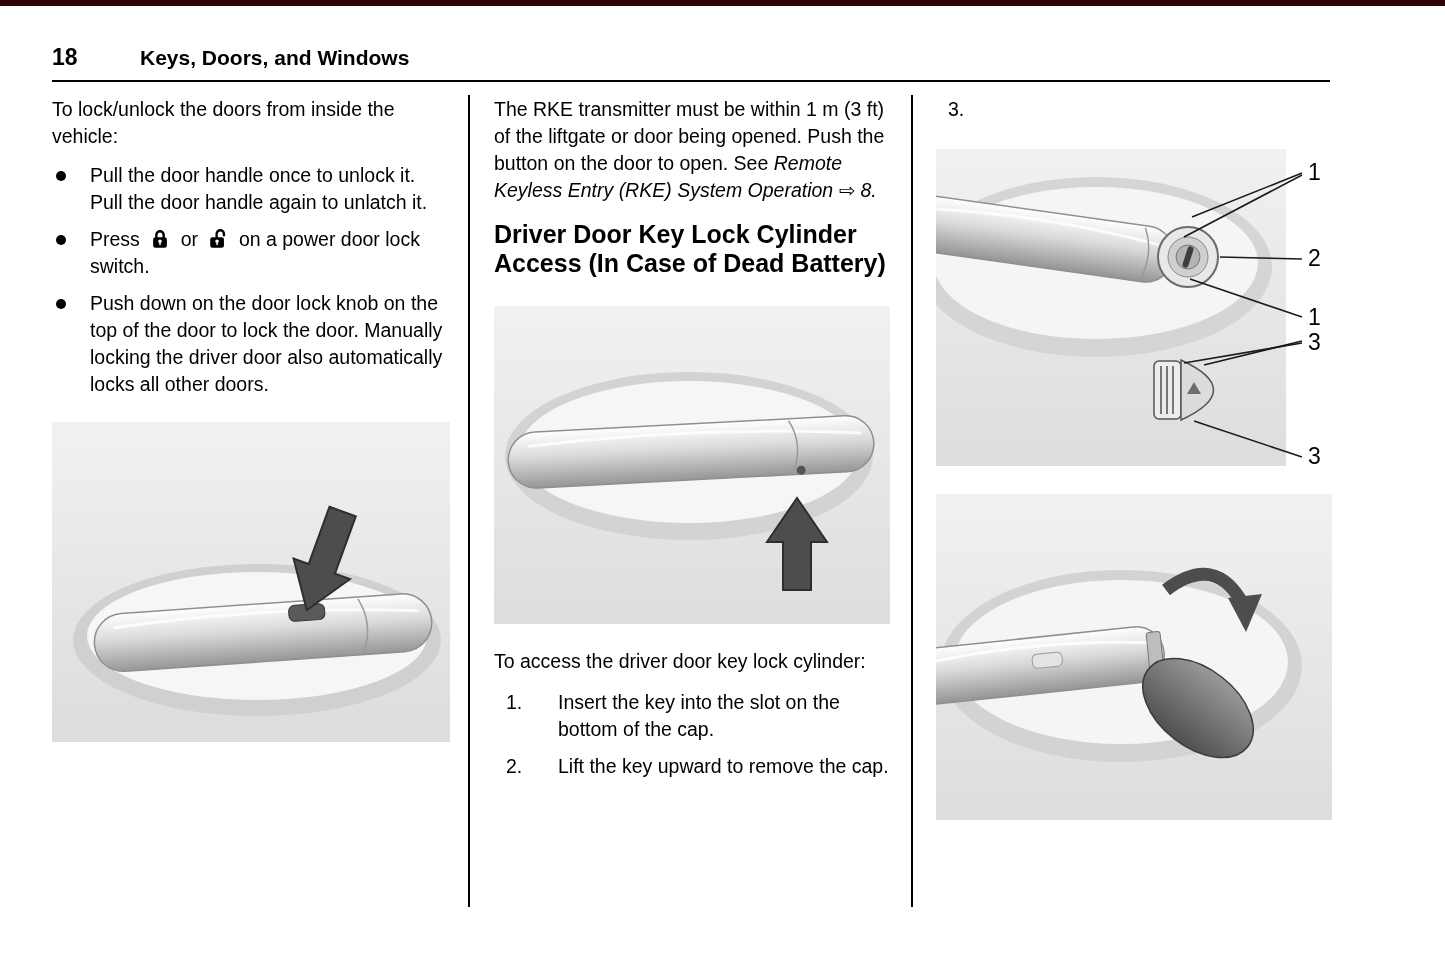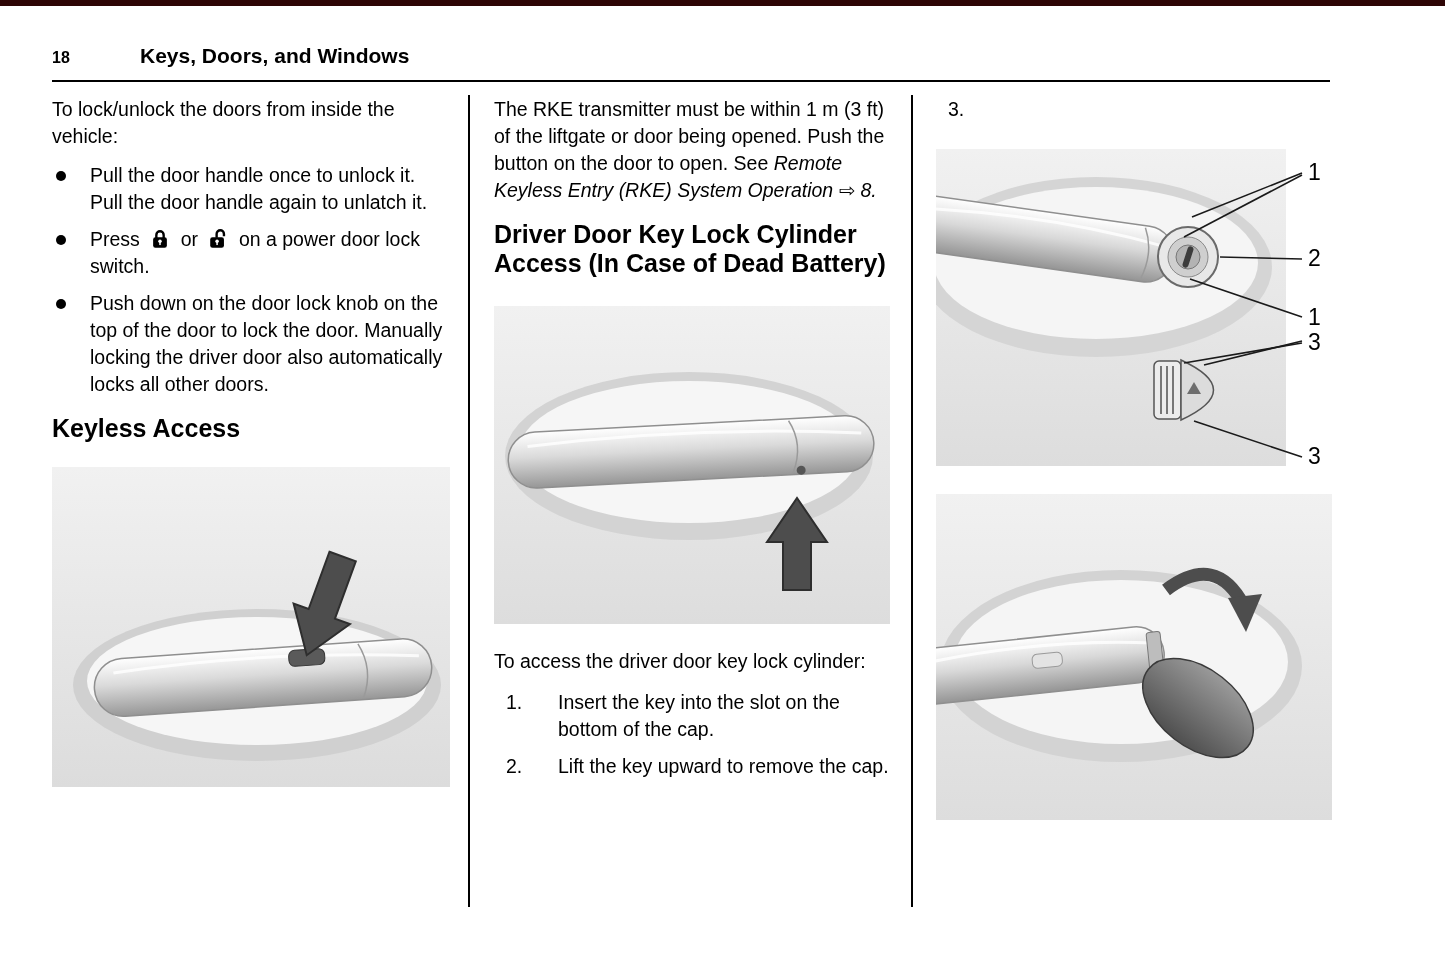--- a/index.html
+++ b/index.html
@@ -1,20 +1,20 @@
 <!DOCTYPE html>
 <html><head>
 <meta charset="utf-8">
 <style>
   html,body{margin:0;padding:0;background:#ffffff;}
   body{font-family:"Liberation Sans","DejaVu Sans",sans-serif;color:#000;}
   .page{position:relative;width:1445px;height:965px;background:#fff;overflow:hidden;}
   .top-edge{position:absolute;left:0;top:0;width:1445px;height:6px;background:#2e0505;}
   .header{position:absolute;left:52px;top:44px;width:1278px;}
-  .page-num{font-size:16px;font-weight:bold;display:inline-block;width:88px;}
+  .page-num{font-size:23px;font-weight:bold;display:inline-block;width:88px;}
   .page-title{font-size:21px;font-weight:bold;}
   .header-rule{position:absolute;left:52px;top:80px;width:1278px;height:2px;background:#000;}
   .col{position:absolute;top:96px;font-size:19.5px;line-height:27px;}
   .col1{left:52px;width:398px;}
   .col2{left:494px;width:398px;}
   .col3{left:936px;width:396px;}
   .divider{position:absolute;top:95px;height:812px;width:1.5px;background:#000;}
   .div1{left:468px;} .div2{left:911px;}
   p{margin:0 0 12px 0;}
   .bullets{margin-top:2px;}
@@ -85,21 +85,20 @@
       </div>
 
       <div class="bullet-row">
         <span class="bullet-marker">
             <i></i>
           </span>
         <span class="bullet-text">Push down on the door lock knob on the top of the door to lock the door. Manually locking the driver door also automatically locks all other doors.</span>
       </div>
     </div>
 
-    <div class="subhead">Keyless Access</div>
 
     <div class="figure">
       <svg width="398" height="320" viewBox="0 0 398 320">
         <defs>
           <linearGradient id="gA_bg" x1="0" y1="0" x2="0" y2="1">
             <stop offset="0" stop-color="#f1f1f1"></stop>
               <stop offset="1" stop-color="#dcdcdc"></stop>
           </linearGradient>
           <linearGradient id="gA_h" x1="0" y1="0" x2="0" y2="1">
             <stop offset="0" stop-color="#ffffff"></stop>

